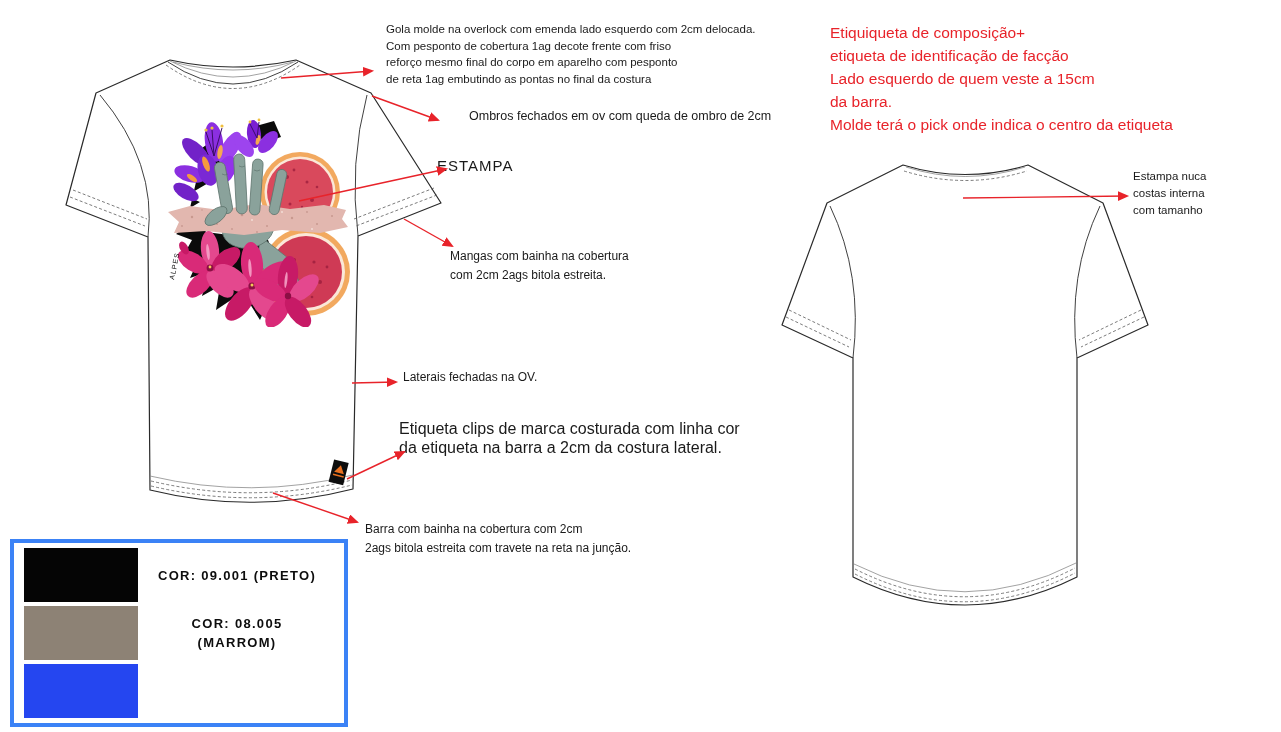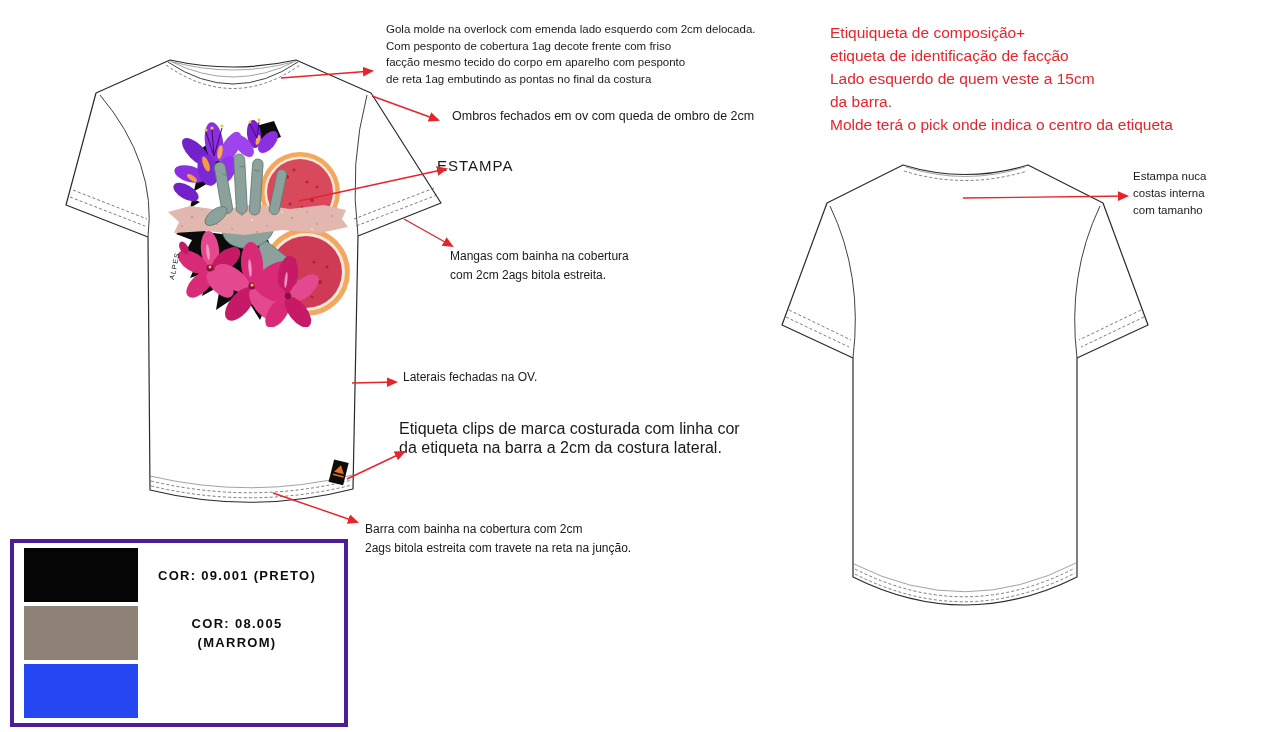--- a/index.html
+++ b/index.html
@@ -1,30 +1,30 @@
 <!DOCTYPE html>
 <html style="--annotation-red: #e8232a; --line-black: #2a2a2a; --text-black: #1a1a1a;"><head>
 <meta charset="utf-8">
 <style>
   html,body{margin:0;padding:0;background:#ffffff;}
   #canvas{position:relative;width:1281px;height:732px;background:#ffffff;overflow:hidden;
           font-family:"Liberation Sans",sans-serif;}
   svg.layer{position:absolute;}
   .note{position:absolute;color:#1a1a1a;white-space:pre-line;}
   #note-gola{left:386px;top:21px;width:440px;font-size:11.5px;line-height:16.5px;}
-  #note-ombros{left:452px;top:109px;font-size:12.5px;}
+  #note-ombros{left:469px;top:109px;font-size:12.5px;}
   #note-estampa{left:437px;top:157px;font-size:15px;letter-spacing:1px;}
   #note-mangas{left:450px;top:247px;font-size:12px;line-height:18.5px;}
   #note-laterais{left:403px;top:370px;font-size:12px;}
   #note-etiqueta{left:399px;top:420px;font-size:16px;line-height:18.5px;}
   #note-barra{left:365px;top:488px;font-size:12px;line-height:19px;margin-top:32px;}
   #note-red{left:830px;top:21px;width:451px;text-align:left;font-size:15.5px;line-height:23px;
             color:var(--annotation-red,#e8232a);}
   #note-nuca{left:1133px;top:168px;font-size:11.5px;line-height:17px;}
-  #color-table{position:absolute;left:10px;top:539px;width:338px;height:188px;border:4px solid #4c1d95;
+  #color-table{position:absolute;left:10px;top:539px;width:338px;height:188px;border:4px solid #3b82f6;
                background:#fff;box-sizing:border-box;padding:5px 8px 5px 10px;display:flex;
                flex-direction:column;justify-content:space-between;}
   .crow{display:flex;align-items:center;height:54px;}
   .swatch{width:114px;height:54px;flex:none;}
   .clabel{flex:1;text-align:center;font-weight:bold;font-size:13px;letter-spacing:1.3px;
           line-height:19px;white-space:pre-line;color:#0d0d0d;}
   .outline{fill:#ffffff;stroke:#2a2a2a;stroke-width:1.2;stroke-linejoin:round;}
   .seam{fill:none;stroke:#2a2a2a;stroke-width:0.9;}
   .thin{fill:none;stroke:#8a8a8a;stroke-width:0.8;}
   .stitch{fill:none;stroke:#5a5a5a;stroke-width:0.8;stroke-dasharray:3 2.2;}
@@ -185,21 +185,21 @@
     <path class="stitch" d="M19,160 L81,190"></path>
     <path class="stitch" d="M374,167 L311,197"></path>
     <path class="stitch" d="M371,160 L309,190"></path>
     <path class="thin" d="M84,414 Q195,470 306,413"></path>
     <path class="stitch" d="M85,419 Q195,475 305,418"></path>
     <path class="stitch" d="M85,424 Q195,480 305,423"></path>
   </svg>
 
   <div class="note" id="note-gola">Gola molde na overlock com emenda lado esquerdo com 2cm delocada.
 Com pesponto de cobertura 1ag decote frente com friso
-facção mesmo tecido do corpo em aparelho com pesponto
+reforço mesmo final do corpo em aparelho com pesponto
 de reta 1ag embutindo as pontas no final da costura</div>
   <div class="note" id="note-ombros">Ombros fechados em ov com queda de ombro de 2cm</div>
   <div class="note" id="note-estampa">ESTAMPA</div>
   <div class="note" id="note-mangas">Mangas com bainha na cobertura
 com 2cm 2ags bitola estreita.</div>
   <div class="note" id="note-laterais">Laterais fechadas na OV.</div>
   <div class="note" id="note-etiqueta">Etiqueta clips de marca costurada com linha cor
 da etiqueta na barra a 2cm da costura lateral.</div>
   <div class="note" id="note-barra">Barra com bainha na cobertura com 2cm
 2ags bitola estreita com travete na reta na junção.</div>

